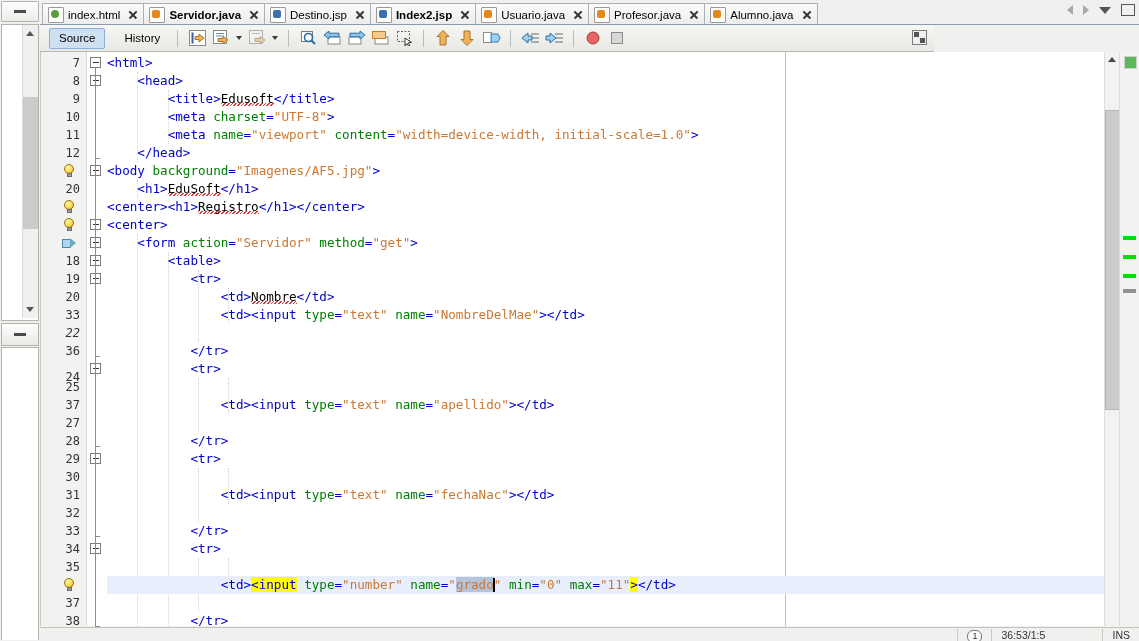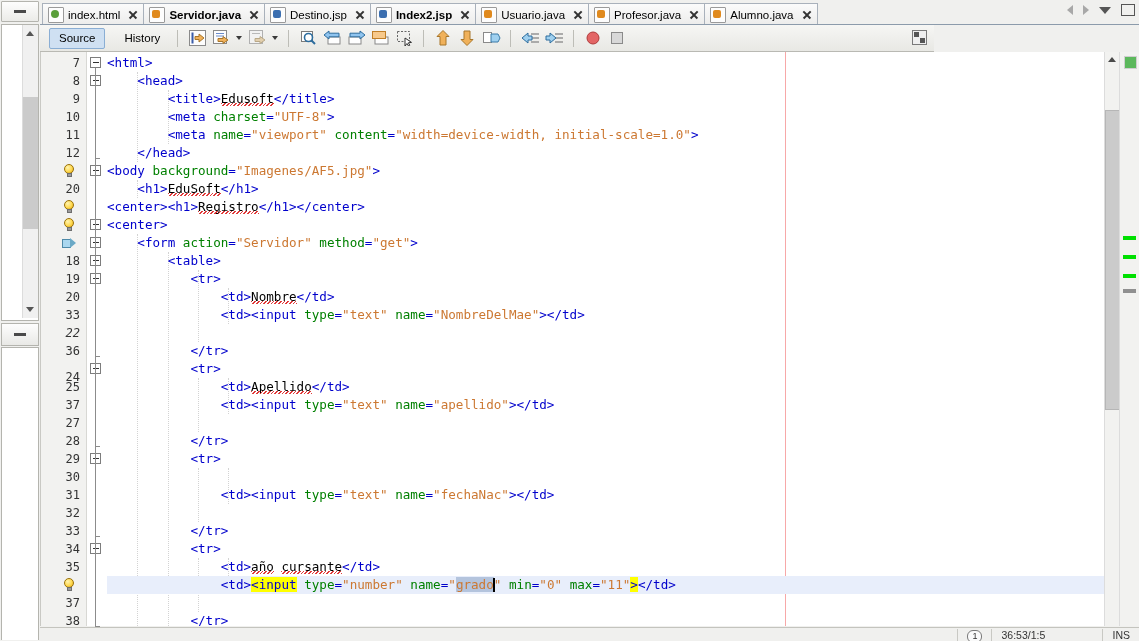--- a/index.html
+++ b/index.html
@@ -796,30 +796,28 @@
           <div class="codeline" style="top: 146px;"><span class="tg">&lt;center&gt;</span><span class="tg">&lt;h1&gt;</span><span class="txt spell">Registro</span><span class="tg">&lt;/h1&gt;</span><span class="tg">&lt;/center&gt;</span></div>
           <div class="codeline" style="top: 164px;"><span class="tg">&lt;center&gt;</span></div>
           <div class="codeline" style="top: 182px;"><span class="txt">    </span><span class="tg">&lt;form</span><span class="at"> action</span><span class="tg">=</span><span class="vl">"Servidor"</span><span class="at"> method</span><span class="tg">=</span><span class="vl">"get"</span><span class="tg">&gt;</span></div>
           <div class="codeline" style="top: 200px;"><span class="txt">        </span><span class="tg">&lt;table&gt;</span></div>
           <div class="codeline" style="top: 218px;"><span class="txt">           </span><span class="tg">&lt;tr&gt;</span></div>
           <div class="codeline" style="top: 236px;"><span class="txt">               </span><span class="tg">&lt;td&gt;</span><span class="txt spell">Nombre</span><span class="tg">&lt;/td&gt;</span></div>
           <div class="codeline" style="top: 254px;"><span class="txt">               </span><span class="tg">&lt;td&gt;</span><span class="tg">&lt;input</span><span class="at"> type</span><span class="tg">=</span><span class="vl">"text"</span><span class="at"> name</span><span class="tg">=</span><span class="vl">"NombreDelMae"</span><span class="tg">&gt;</span><span class="tg">&lt;/td&gt;</span></div>
           <div class="codeline" style="top: 272px;"></div>
           <div class="codeline" style="top: 290px;"><span class="txt">           </span><span class="tg">&lt;/tr&gt;</span></div>
           <div class="codeline" style="top: 308px;"><span class="txt">           </span><span class="tg">&lt;tr&gt;</span></div>
-          <div class="codeline" style="top: 326px;"><span class="txt">               </span><span class="tg">&lt;td&gt;</span><span class="txt spell">Apellido</span><span class="tg">&lt;/td&gt;</span></div>
           <div class="codeline" style="top: 344px;"><span class="txt">               </span><span class="tg">&lt;td&gt;</span><span class="tg">&lt;input</span><span class="at"> type</span><span class="tg">=</span><span class="vl">"text"</span><span class="at"> name</span><span class="tg">=</span><span class="vl">"apellido"</span><span class="tg">&gt;</span><span class="tg">&lt;/td&gt;</span></div>
           <div class="codeline" style="top: 362px;"></div>
           <div class="codeline" style="top: 380px;"><span class="txt">           </span><span class="tg">&lt;/tr&gt;</span></div>
           <div class="codeline" style="top: 398px;"><span class="txt">           </span><span class="tg">&lt;tr&gt;</span></div>
           <div class="codeline" style="top: 434px;"><span class="txt">               </span><span class="tg">&lt;td&gt;</span><span class="tg">&lt;input</span><span class="at"> type</span><span class="tg">=</span><span class="vl">"text"</span><span class="at"> name</span><span class="tg">=</span><span class="vl">"fechaNac"</span><span class="tg">&gt;</span><span class="tg">&lt;/td&gt;</span></div>
           <div class="codeline" style="top: 452px;"></div>
           <div class="codeline" style="top: 470px;"><span class="txt">           </span><span class="tg">&lt;/tr&gt;</span></div>
           <div class="codeline" style="top: 488px;"><span class="txt">           </span><span class="tg">&lt;tr&gt;</span></div>
-          <div class="codeline" style="top: 506px;"><span class="txt">               </span><span class="tg">&lt;td&gt;</span><span class="txt spell">año</span><span class="txt"> </span><span class="txt spell">cursante</span><span class="tg">&lt;/td&gt;</span></div>
           <div class="curline" style="top: 524px;"></div>
           <div class="codeline" style="top: 524px;"><span class="txt">               </span><span class="tg">&lt;td&gt;</span><span class="tg hl-yellow">&lt;input</span><span class="at"> type</span><span class="tg">=</span><span class="vl">"number"</span><span class="at"> name</span><span class="tg">=</span><span class="vl">"</span><span class="vl hl-sel">grado</span><span class="caret"></span><span class="vl">"</span><span class="at"> min</span><span class="tg">=</span><span class="vl">"0"</span><span class="at"> max</span><span class="tg">=</span><span class="vl">"11"</span><span class="tg hl-yellow">&gt;</span><span class="tg">&lt;/td&gt;</span></div>
           <div class="codeline" style="top: 542px;"></div>
           <div class="codeline" style="top: 560px;"><span class="txt">           </span><span class="tg">&lt;/tr&gt;</span></div>
         </div>
 
       <div class="vscroll">
         <div class="up"></div>
         <div class="thumb"></div>
       </div>

